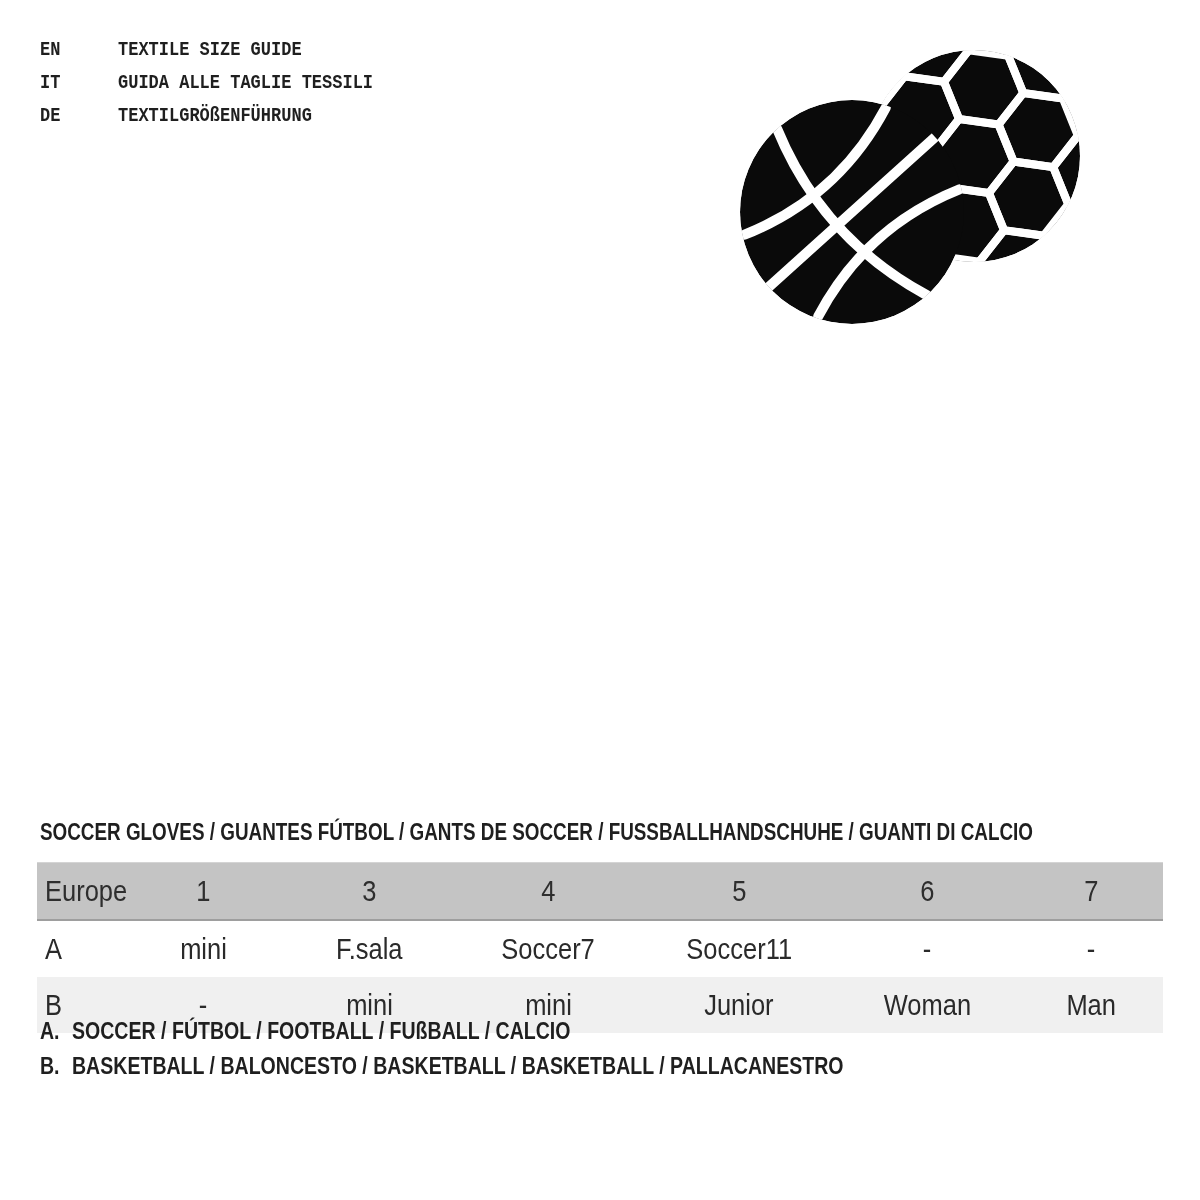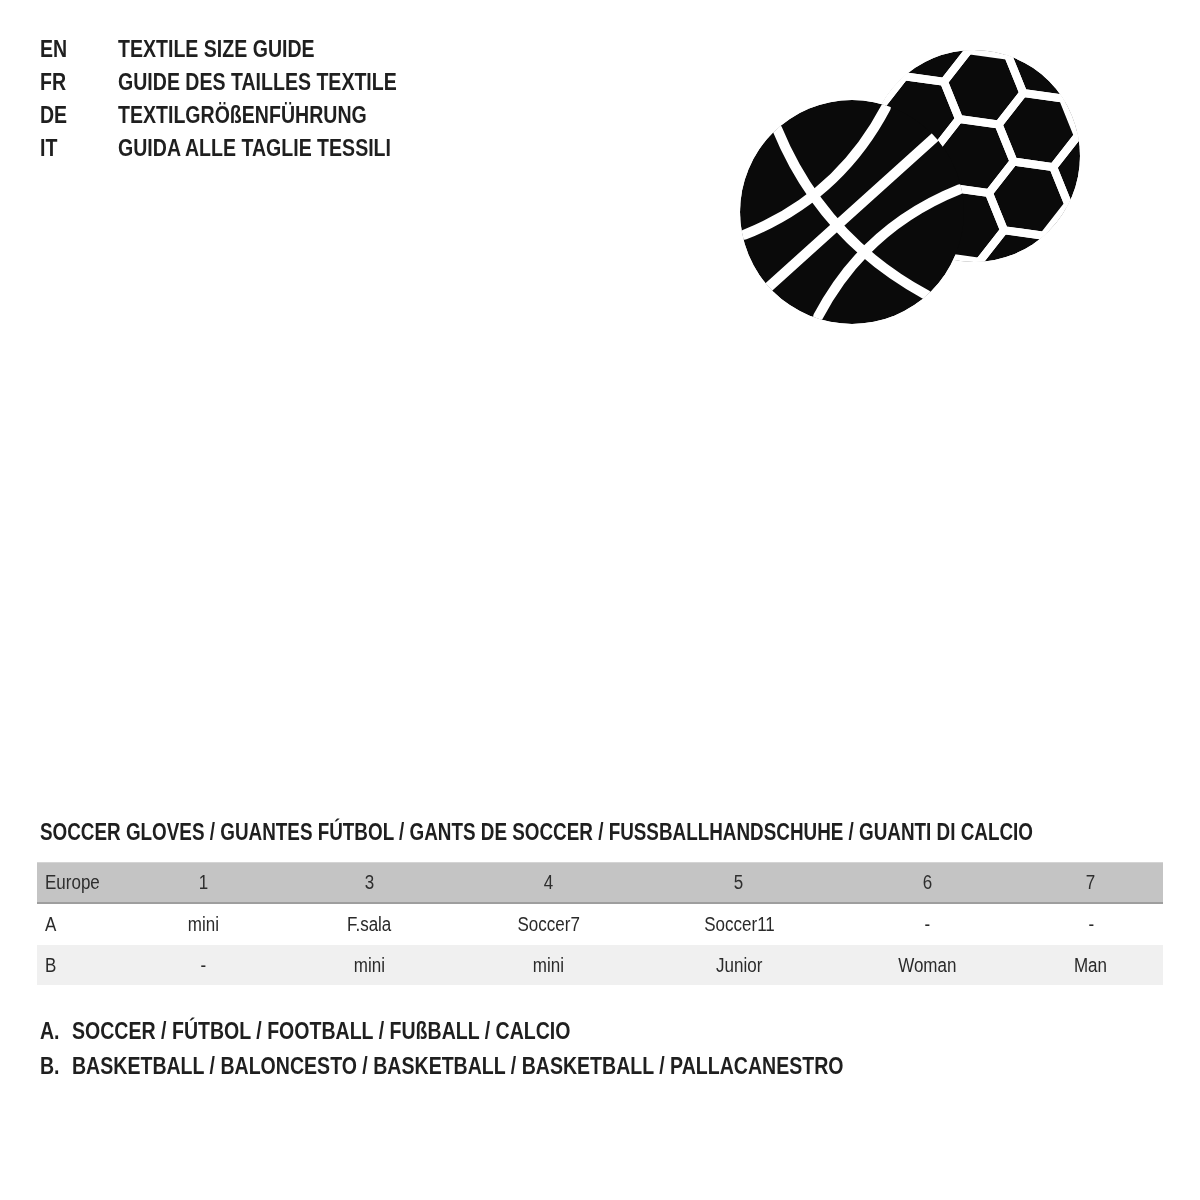--- a/index.html
+++ b/index.html
@@ -6,30 +6,30 @@
   .canvas{
     position:relative;width:1200px;height:1200px;background:#ffffff;
     font-family:"Liberation Sans",sans-serif;color:#1f1f1f;overflow:hidden;
   }
   
   .cond{display:inline-block;transform:scaleX(0.85);transform-origin:0 50%;white-space:nowrap;}
   .cond-c{display:inline-block;transform:scaleX(0.85);transform-origin:50% 50%;white-space:nowrap;}
 
   
   .lang-list{position:absolute;left:40px;top:33px;}
-  .lang-row{display:flex;height:33px;line-height:33px;font-size:23px;font-weight:700;}
+  .lang-row{display:flex;height:33px;line-height:33px;font-size:20px;font-weight:700;font-family:Liberation Mono, monospace;}
   .lang-code{width:78px;flex:0 0 78px;}
   
   .balls{position:absolute;left:720px;top:30px;width:390px;height:300px;}
   
   .section-title{position:absolute;left:40px;top:819px;font-size:23px;font-weight:700;line-height:26px;}
   .section-title .cond{transform:scaleX(0.82);}
   
   .size-table{position:absolute;left:37px;top:862px;width:1126px;border-collapse:collapse;table-layout:fixed;}
-  .size-table td{padding:4px;font-size:20px;font-weight:400;color:#2a2a2a;text-align:center;vertical-align:middle;}
+  .size-table td{padding:11px;font-size:30px;font-weight:400;color:#2a2a2a;text-align:center;vertical-align:middle;}
   .size-table tr.head td{
     background:#c4c4c4;height:31px;
     border-top:1px solid #d4d4d4;border-bottom:2px solid #9e9e9e;color:#2e2e2e;
   }
   .size-table tr.row-a td{background:#ffffff;height:33px;}
   .size-table tr.row-b td{background:#f0f0f0;height:32px;}
   .size-table td.lab{text-align:left;padding-left:8px;}
   
   .legend{position:absolute;left:40px;top:1014px;}
   .legend-row{display:flex;height:35px;line-height:35px;font-size:23px;font-weight:700;}
@@ -39,30 +39,26 @@
 <body>
 
 <div class="canvas">
 
   <div class="lang-list">
     <div class="lang-row">
       <span class="lang-code"><span class="cond">EN</span></span>
       <span class="cond">TEXTILE SIZE GUIDE</span>
     </div>
     <div class="lang-row">
-      <span class="lang-code"><span class="cond">FR</span></span>
-      <span class="cond">GUIDE DES TAILLES TEXTILE</span>
+      <span class="lang-code"><span class="cond">IT</span></span>
+      <span class="cond">GUIDA ALLE TAGLIE TESSILI</span>
     </div>
     <div class="lang-row">
       <span class="lang-code"><span class="cond">DE</span></span>
       <span class="cond">TEXTILGRÖßENFÜHRUNG</span>
-    </div>
-    <div class="lang-row">
-      <span class="lang-code"><span class="cond">IT</span></span>
-      <span class="cond">GUIDA ALLE TAGLIE TESSILI</span>
     </div>
   </div>
 
   <svg class="balls" viewBox="0 0 390 300" xmlns="http://www.w3.org/2000/svg" aria-hidden="true">
     <defs>
       <clipPath id="soccerClip">
           <circle cx="254" cy="126" r="106"></circle>
         </clipPath>
       <clipPath id="bballClip">
           <circle cx="132" cy="182" r="112"></circle>

